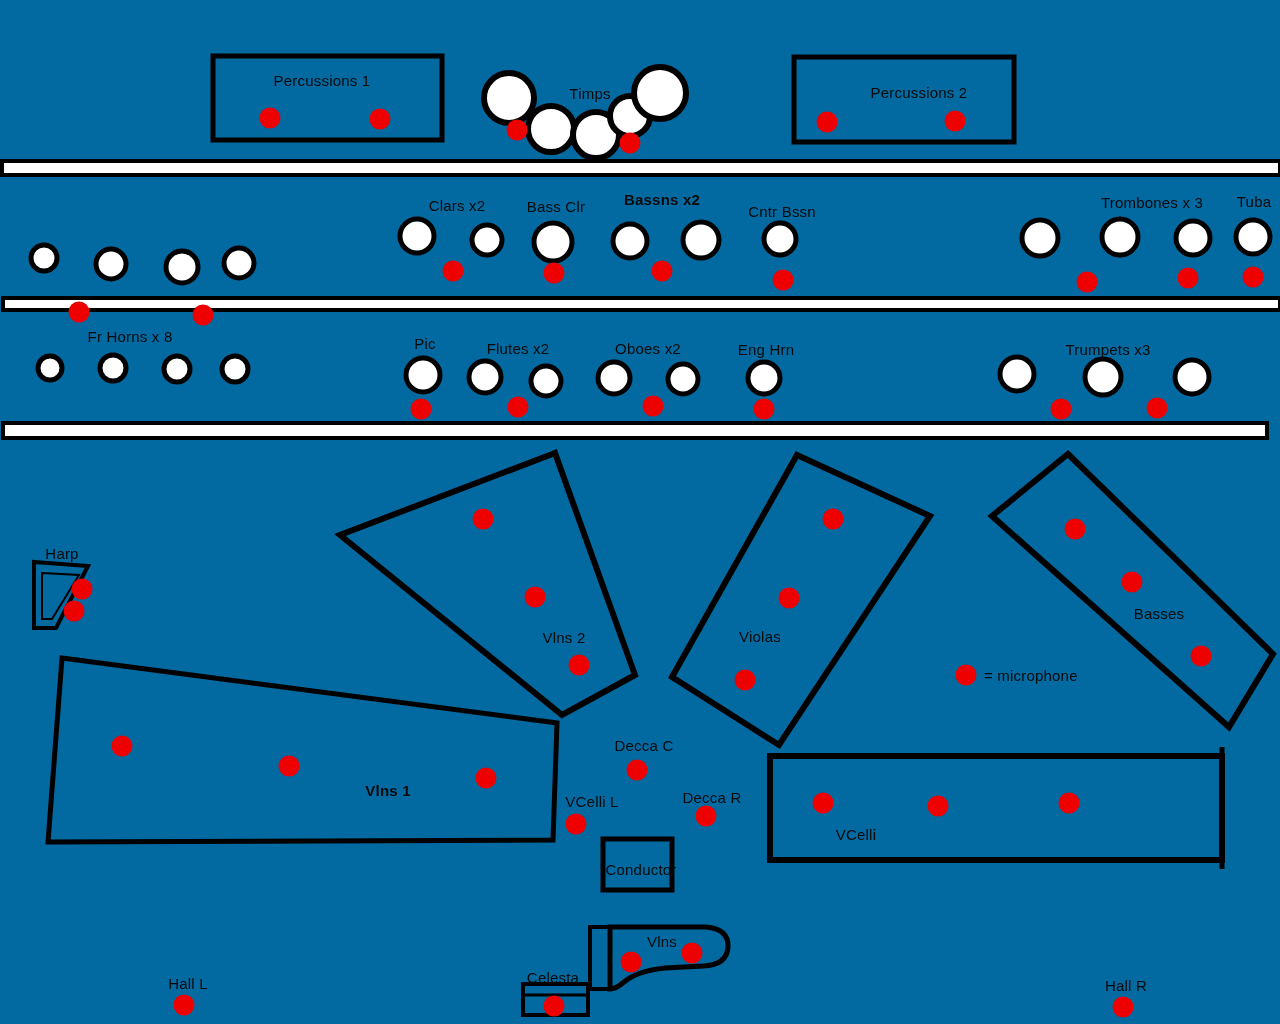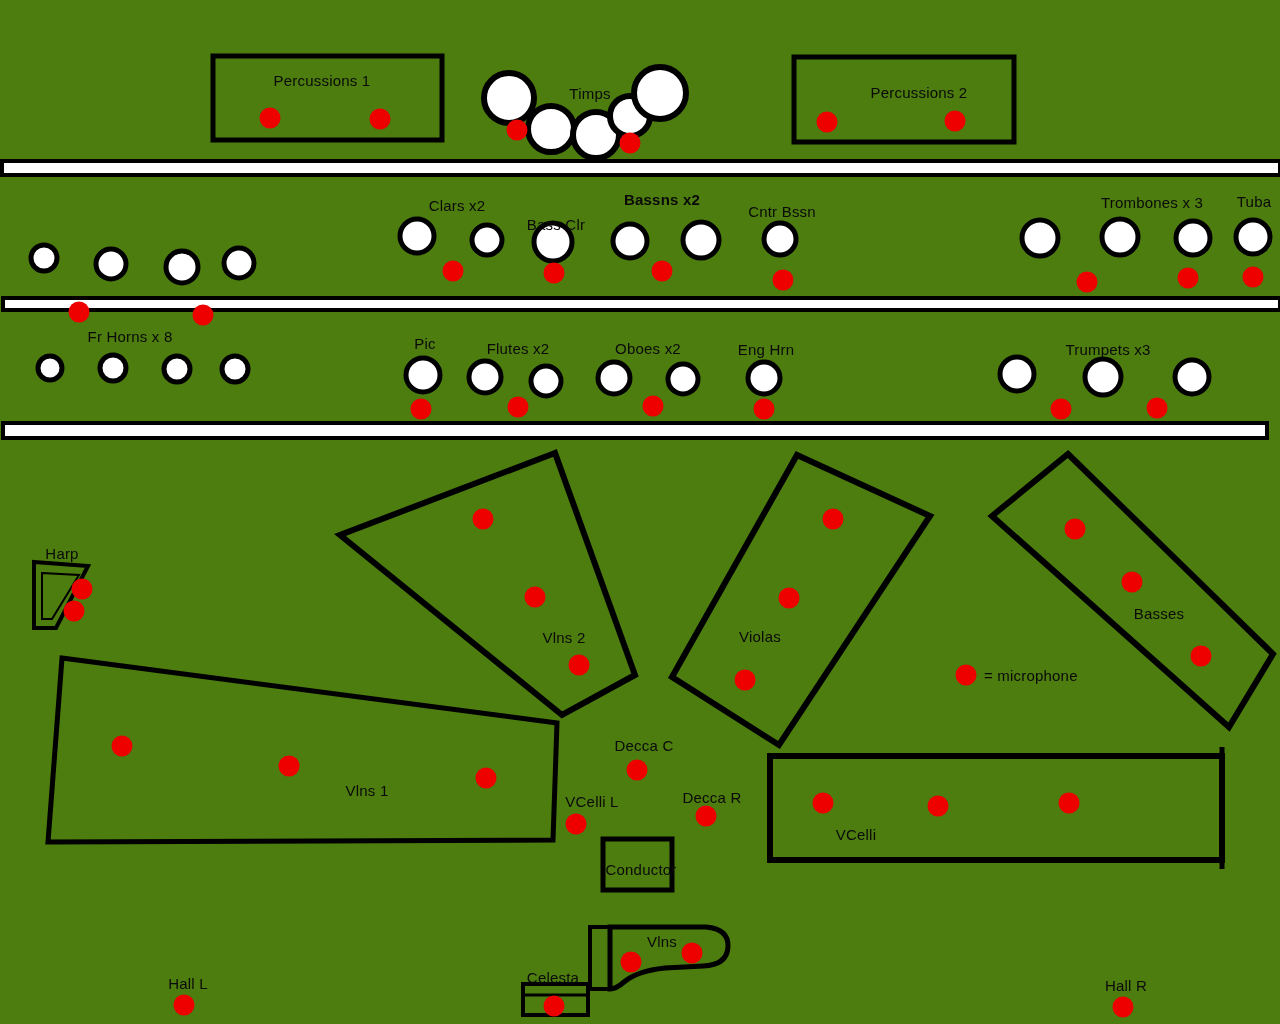--- a/index.html
+++ b/index.html
@@ -1,20 +1,20 @@
 <!DOCTYPE html>
 <html><head>
 <meta charset="utf-8">
 <style>
   html, body { margin: 0; padding: 0; background: #ffffff; }
   #stage {
     position: relative;
     width: 1280px;
     height: 1024px;
-    background: #4d7c0f;
+    background: #0369a1;
     font-family: "Liberation Sans", sans-serif;
     overflow: hidden;
   }
   #shapes {
     position: absolute;
     left: 0; top: 0;
   }
   #labels { position: absolute; left: 0; top: 0; width: 100%; height: 100%; pointer-events: none; }
   .label {
     position: absolute;
@@ -127,36 +127,36 @@
       <circle cx="554" cy="1006" r="10.5" fill="#ee0000"></circle>
       <circle cx="184" cy="1005" r="10.5" fill="#ee0000"></circle>
       <circle cx="1123" cy="1007" r="10.5" fill="#ee0000"></circle>
       <circle cx="966" cy="675" r="10.5" fill="#ee0000"></circle>
     </svg>
   <div id="labels">
       <div class="label" style="left: 322px; top: 80px;">Percussions 1</div>
       <div class="label" style="left: 590px; top: 93px;">Timps</div>
       <div class="label" style="left: 903px; top: 92px; padding-left: 32px;">Percussions 2</div>
       <div class="label" style="left: 457px; top: 205px;">Clars x2</div>
-      <div class="label" style="left: 556px; top: 224px;">Bass Clr</div>
+      <div class="label" style="left: 556px; top: 206px;">Bass Clr</div>
       <div class="label" style="left: 662px; top: 199px; font-weight: bold;">Bassns x2</div>
       <div class="label" style="left: 782px; top: 211px;">Cntr Bssn</div>
       <div class="label" style="left: 1124px; top: 202px; margin-left: 28px;">Trombones x 3</div>
       <div class="label" style="left: 1254px; top: 201px; text-align: center;">Tuba</div>
       <div class="label" style="left: 130px; top: 336px;">Fr Horns x 8</div>
       <div class="label" style="left: 425px; top: 343px;">Pic</div>
       <div class="label" style="left: 518px; top: 348px;">Flutes x2</div>
       <div class="label" style="left: 648px; top: 348px;">Oboes x2</div>
       <div class="label" style="left: 766px; top: 349px;">Eng Hrn</div>
       <div class="label" style="left: 1108px; top: 349px;">Trumpets x3</div>
       <div class="label" style="left: 62px; top: 553px;">Harp</div>
       <div class="label" style="left: 564px; top: 637px;">Vlns 2</div>
       <div class="label" style="left: 760px; top: 636px;">Violas</div>
       <div class="label" style="left: 1159px; top: 613px;">Basses</div>
-      <div class="label" style="left: 367px; top: 790px;">Vlns 1</div>
+      <div class="label" style="left: 388px; top: 790px; font-weight: bold;">Vlns 1</div>
       <div class="label" style="left: 848px; top: 834px; margin-left: 8px;">VCelli</div>
       <div class="label" style="left: 644px; top: 745px; text-align: right;">Decca C</div>
       <div class="label" style="left: 592px; top: 801px;">VCelli L</div>
       <div class="label" style="left: 712px; top: 797px;">Decca R</div>
       <div class="label" style="left: 641px; top: 869px; text-align: right;">Conductor</div>
       <div class="label" style="left: 662px; top: 941px;">Vlns</div>
       <div class="label" style="left: 553px; top: 977px;">Celesta</div>
       <div class="label" style="left: 188px; top: 983px;">Hall L</div>
       <div class="label" style="left: 1126px; top: 985px;">Hall R</div>
       <div class="label left" style="left: 984px; top: 675px;">= microphone</div>

